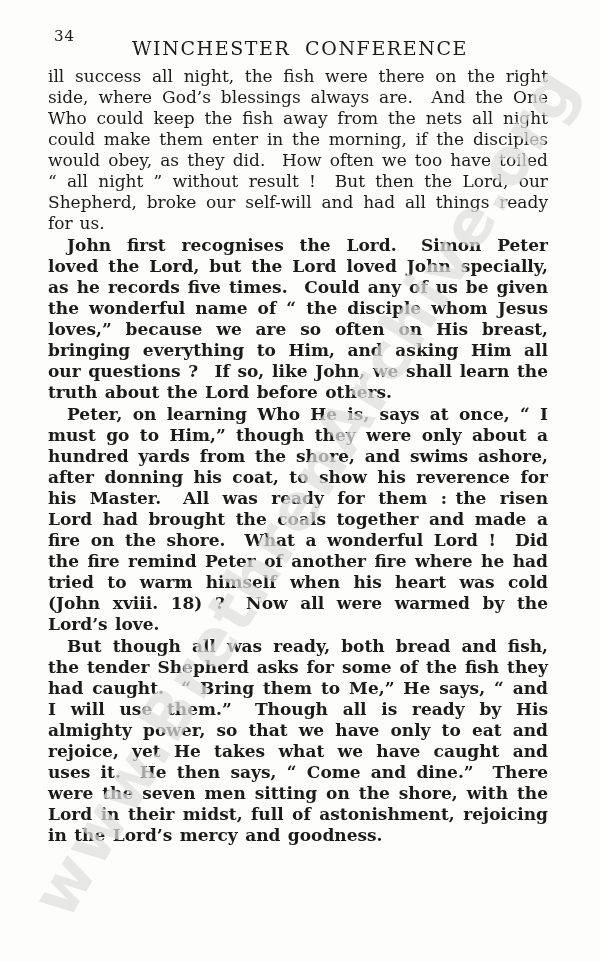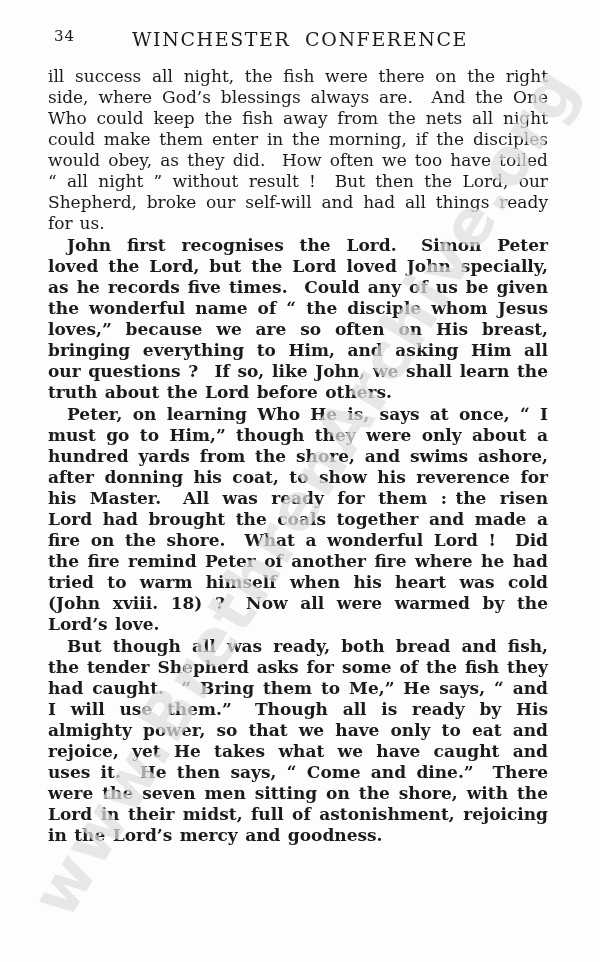--- a/index.html
+++ b/index.html
@@ -30,21 +30,21 @@
     left: 54px;
     top: 3px;
     font-size: 15px;
     letter-spacing: 1px;
   }
   .head-title {
     position: absolute;
     left: 0;
     width: 100%;
     text-align: center;
-    top: 4px;
+    top: 13px;
     font-size: 19px;
     letter-spacing: 1.6px;
     word-spacing: 7px;
     white-space: nowrap;
   }
   .body-text {
     position: absolute;
     top: 65px;
     left: 47px;
     width: 502px;

